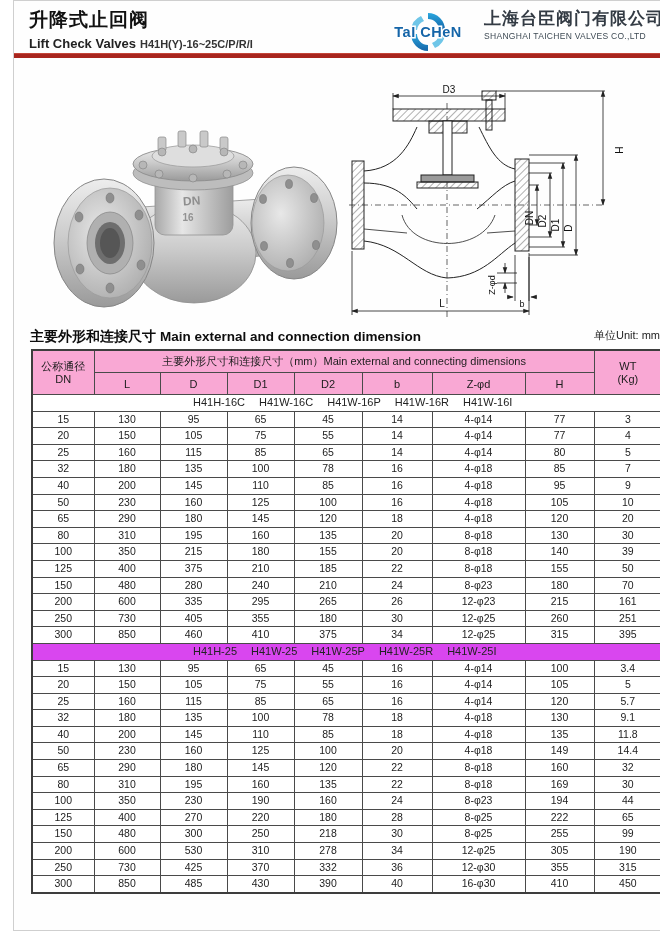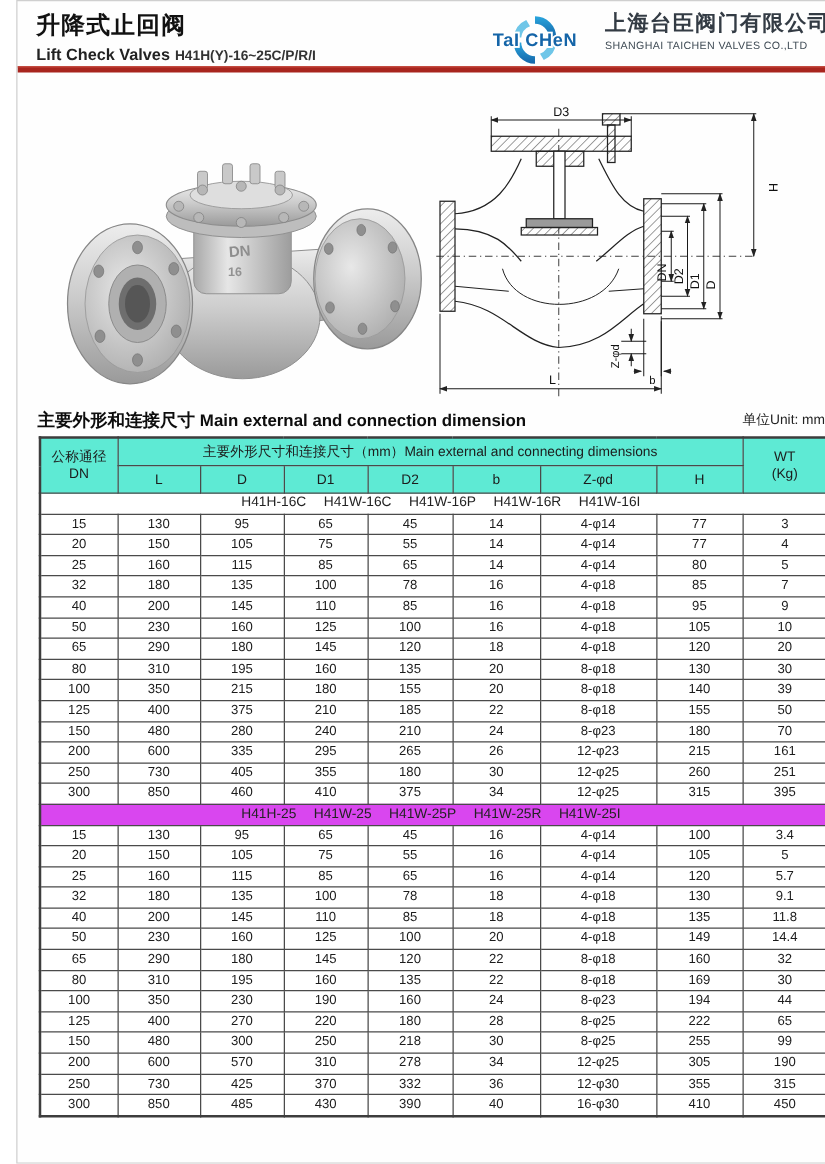--- a/index.html
+++ b/index.html
@@ -28,21 +28,21 @@
     display:flex;justify-content:space-between;}
   .section-title{font-size:14px;font-weight:bold;color:#0d0d0d;}
   .section-title .en{font-size:13.5px;}
   .unit{font-size:11px;color:#222;}
   
   table.dim{position:absolute;left:17px;top:348px;border-collapse:collapse;
     table-layout:fixed;width:630px;font-size:10.5px;color:#1c1c1c;
     border:2px solid #3d3d3d;}
   table.dim th,table.dim td{border:1px solid #4a4a4a;text-align:center;
     padding:0;font-weight:normal;}
-  table.dim thead th{background:#5eead4;height:21px;font-size:11px;}
+  table.dim thead th{background:#f9a8d4;height:21px;font-size:11px;}
   table.dim thead .two-line{line-height:1.15;}
   table.dim tbody td{height:15.6px;line-height:15.6px;background:#fff;}
   tr.model-row td{height:28px;background:#fff;padding-left:28px;}
   tr.model-row.shaded td{background:#d946ef;}
   .model-names{display:flex;gap:14px;margin-left:132px;font-size:11px;color:#222;}
   .model-names span{white-space:nowrap;}
 </style>
 </head>
 <body>
 
@@ -569,21 +569,21 @@
           <td>250</td>
           <td>218</td>
           <td>30</td>
           <td>8-φ25</td>
           <td>255</td>
           <td>99</td>
         </tr>
         <tr>
           <td>200</td>
           <td>600</td>
-          <td>570</td>
+          <td>530</td>
           <td>310</td>
           <td>278</td>
           <td>34</td>
           <td>12-φ25</td>
           <td>305</td>
           <td>190</td>
         </tr>
         <tr>
           <td>250</td>
           <td>730</td>

